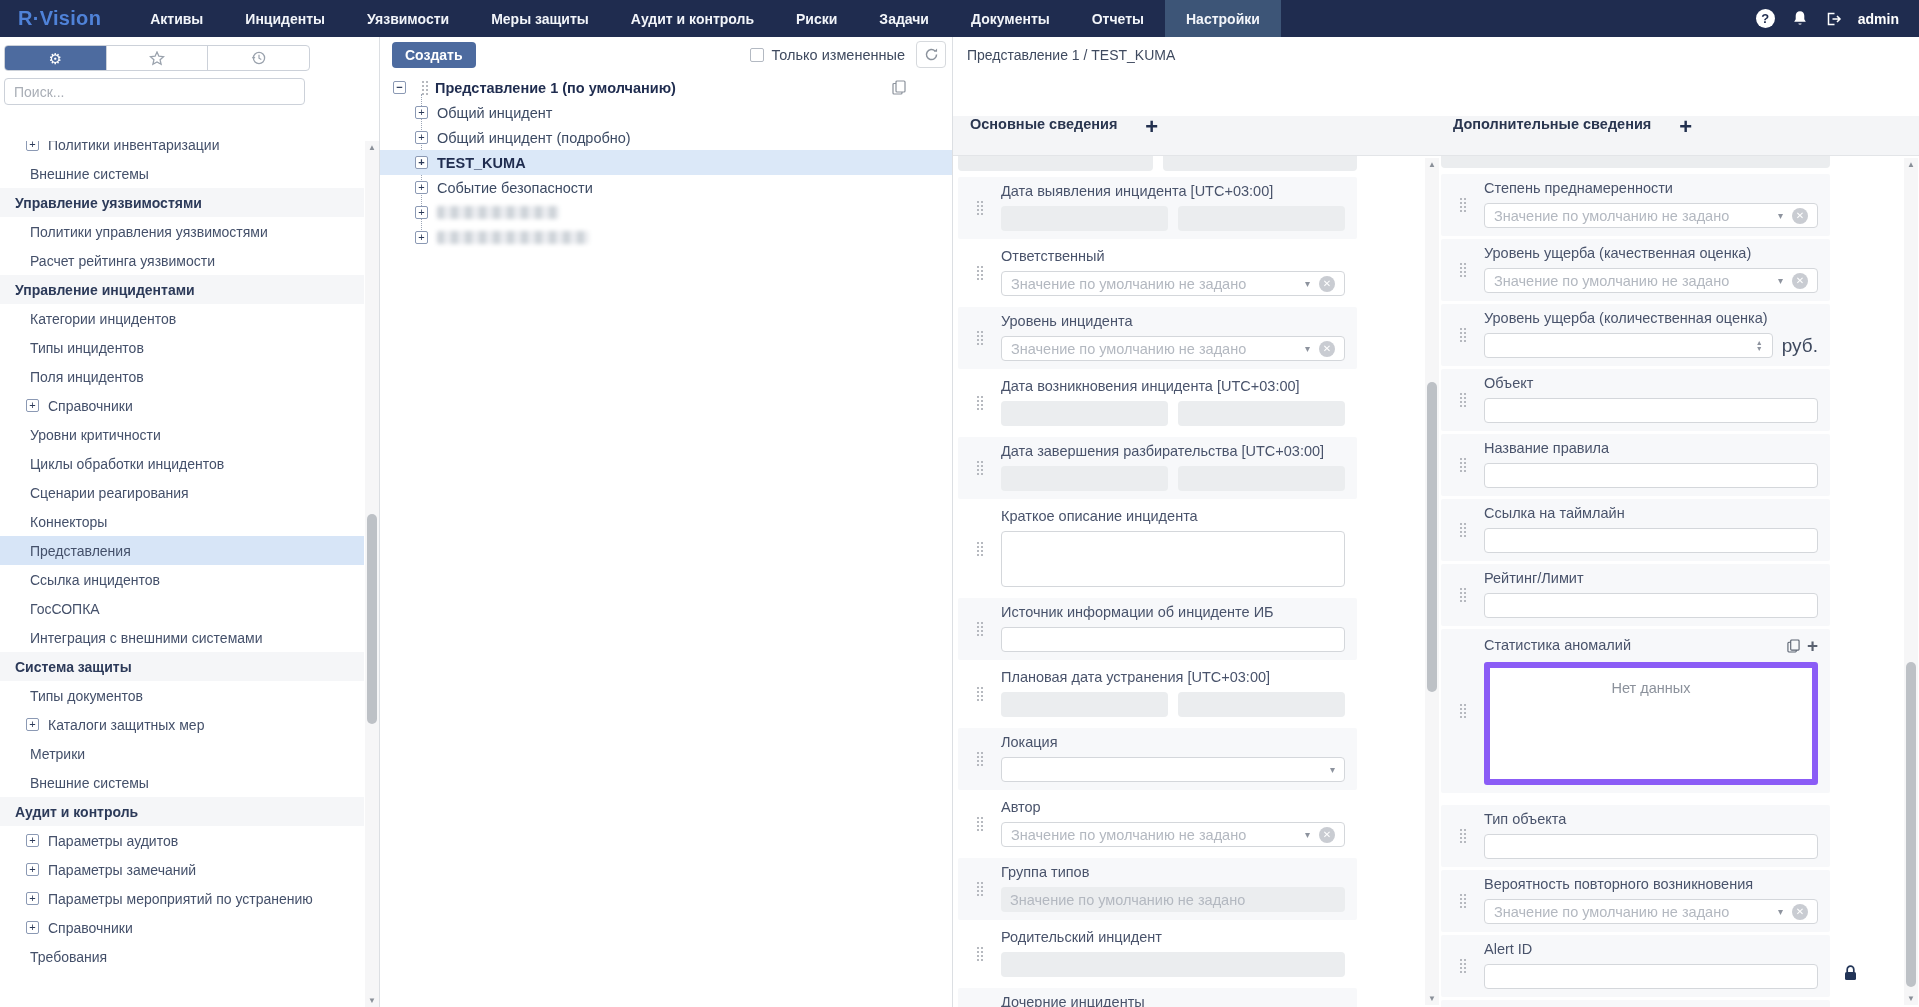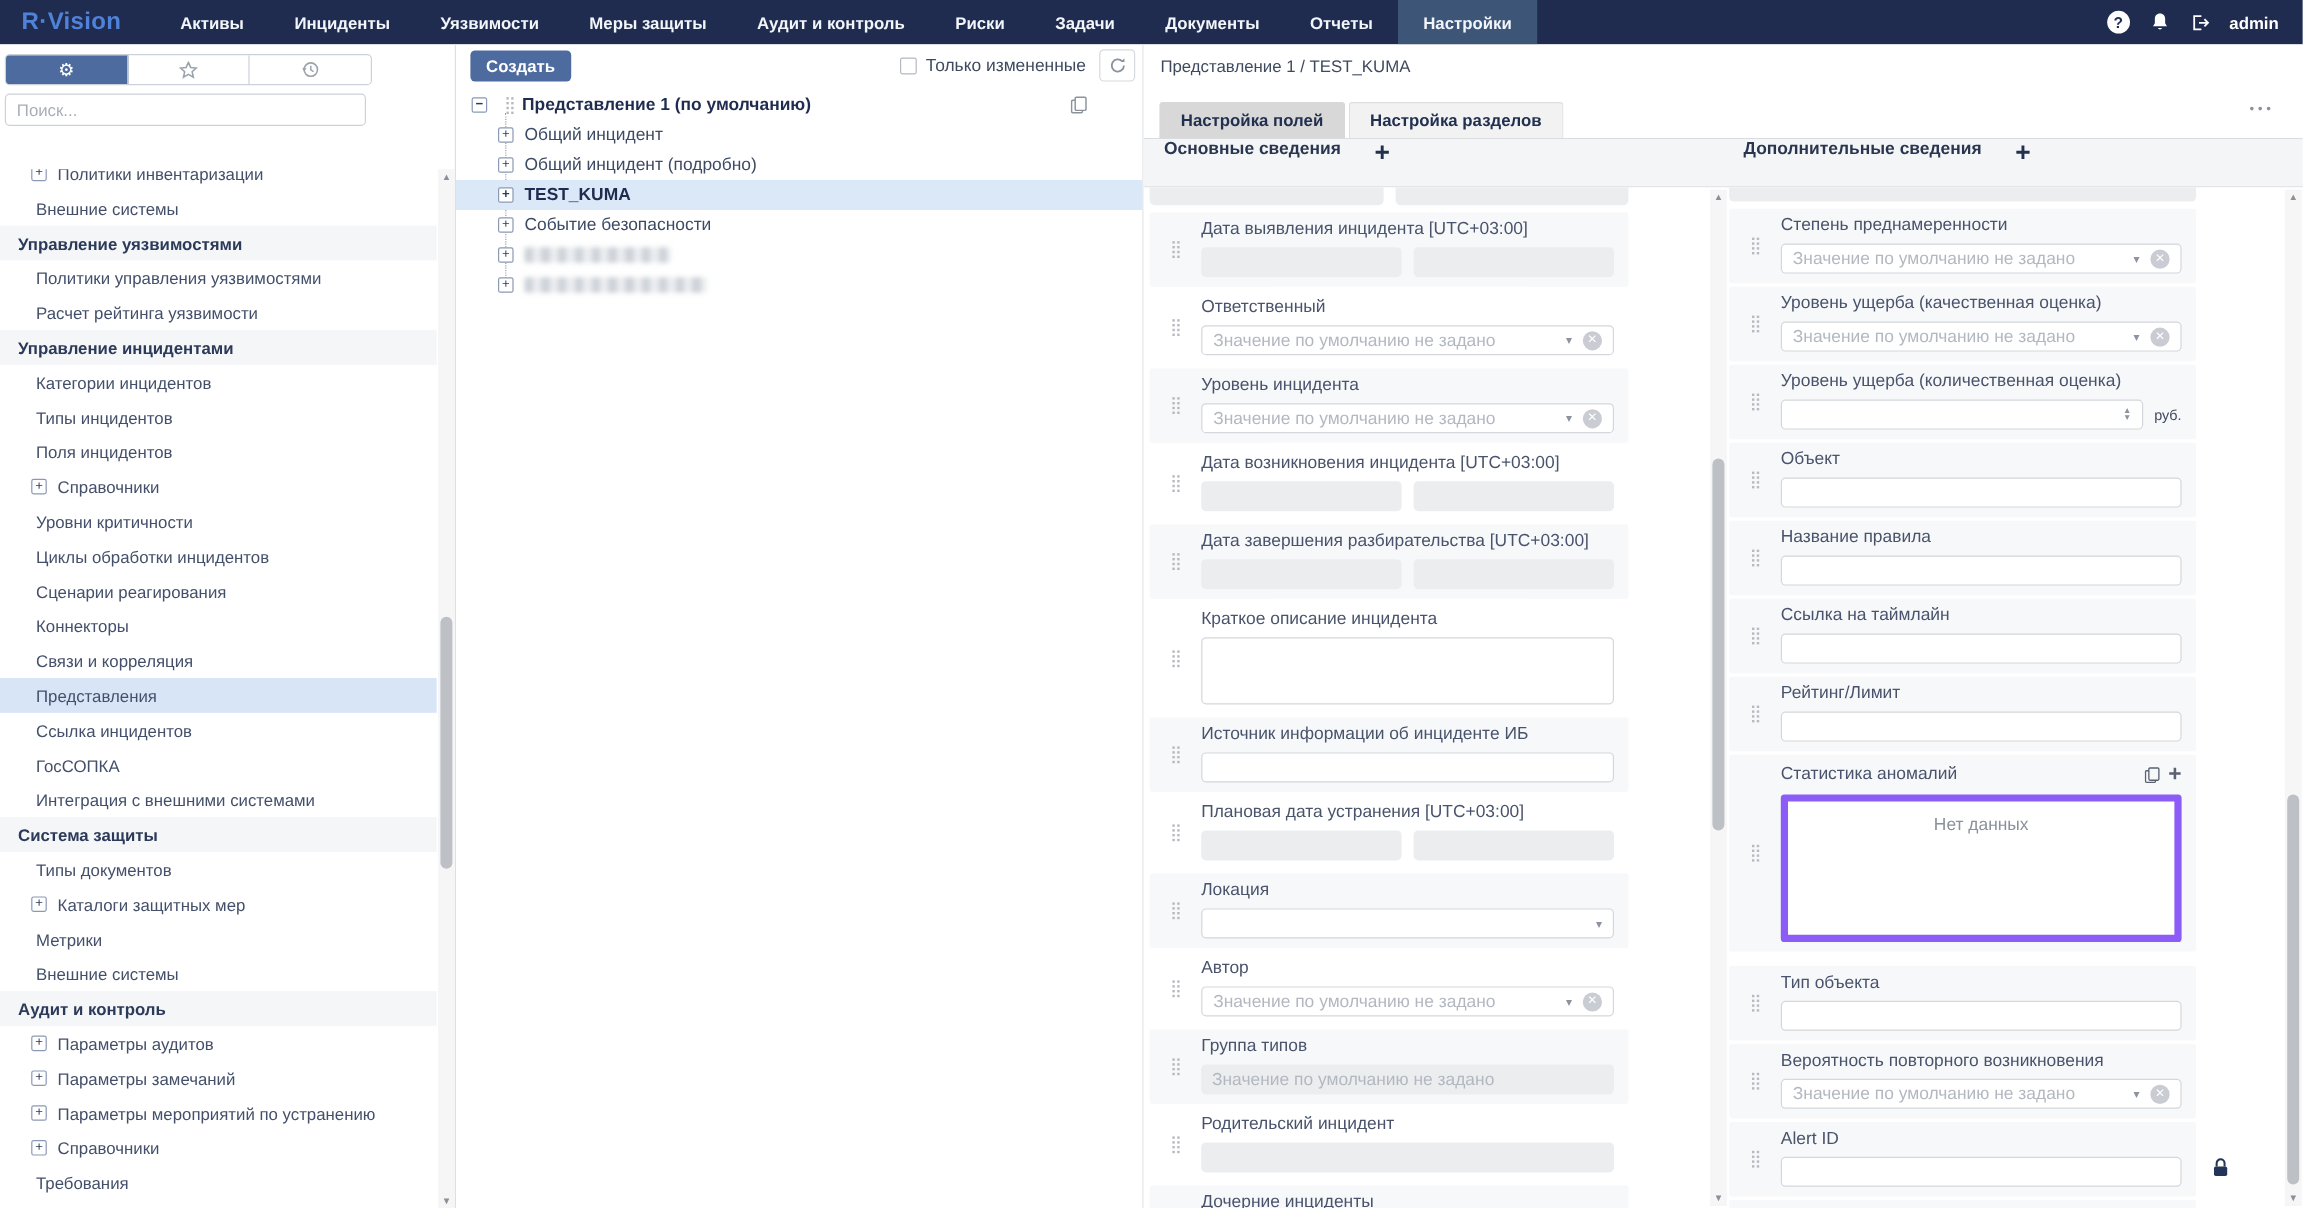--- a/index.html
+++ b/index.html
@@ -94,21 +94,21 @@
   .finput.disabled { background:#ebedef; }
   .finput .ph { color:#b3b8c0; flex:1; overflow:hidden; white-space:nowrap; }
   .caret { color:#8d939e; font-size:10px; margin-left:6px; flex:none; }
   .clear { flex:none; width:16px; height:16px; border-radius:50%; background:#c9ccd2; color:#fff; font-size:10px; line-height:16px; text-align:center; margin-left:9px; cursor:pointer; }
   .date-pair { display:flex; gap:10px; }
   .date-pair .finput { flex:1; }
   .finput.area { height:56px; align-items:flex-start; }
   .num-row { display:flex; align-items:center; gap:9px; }
   .num-row .finput { flex:1; }
   .spin { margin-left:auto; display:flex; flex-direction:column; font-size:7px; line-height:6px; color:#8d939e; cursor:pointer; }
-  .suffix { color:#3f4a5f; font-size:12px; flex:none; }
+  .suffix { color:#3f4a5f; font-size:19px; flex:none; }
   .nd-head { display:flex; align-items:center; margin-bottom:7px; }
   .nd-head .flabel { margin-bottom:0; flex:1; }
   .nd-icons { display:flex; align-items:center; gap:7px; }
   .nd-plus { color:#5a6270; font-size:19px; font-weight:bold; line-height:1; cursor:pointer; }
   .nd-box { height:123px; background:#fff; border:6px solid #8b5cf6; border-radius:3px; text-align:center; padding-top:12px; color:#8b919b; font-size:14.5px; }
   .sliver-pair { display:flex; gap:10px; height:15px; margin-bottom:6px; }
   .sliver-pair > div { flex:1; background:#ebedef; border-radius:0 0 4px 4px; }
   .sliver-one { height:12px; margin-bottom:6px; background:#ebedef; border-radius:0 0 4px 4px; }
   .lock-wrap { position:absolute; right:-27px; top:30px; }
 </style>
@@ -213,23 +213,20 @@
           </div>
           <div class="side-item">
             <span>Циклы обработки инцидентов</span>
           </div>
           <div class="side-item">
             <span>Сценарии реагирования</span>
           </div>
           <div class="side-item">
             <span>Коннекторы</span>
           </div>
-          <div class="side-item">
-            <span>Связи и корреляция</span>
-          </div>
           <div class="side-item selected">
             <span>Представления</span>
           </div>
           <div class="side-item">
             <span>Ссылка инцидентов</span>
           </div>
           <div class="side-item">
             <span>ГосСОПКА</span>
           </div>
           <div class="side-item">
@@ -334,25 +331,20 @@
           <div class="tree-row">
             <span class="pm">+</span>
             <span class="blur-bar" style="width: 152px;"></span>
           </div>
         </div>
     </div>
   </section>
 
   <section class="content">
     <div class="crumb-row">Представление 1 / TEST_KUMA</div>
-    <div class="tabrow">
-      <div class="tab active">Настройка полей</div>
-      <div class="tab">Настройка разделов</div>
-      <div class="more-dots"></div>
-    </div>
     <div class="col-headers">
       <div class="col-header ch-left">
         <span>Основные сведения</span>
         <span class="plus">+</span>
       </div>
       <div class="col-header ch-right">
         <span>Дополнительные сведения</span>
         <span class="plus">+</span>
       </div>
     </div>

